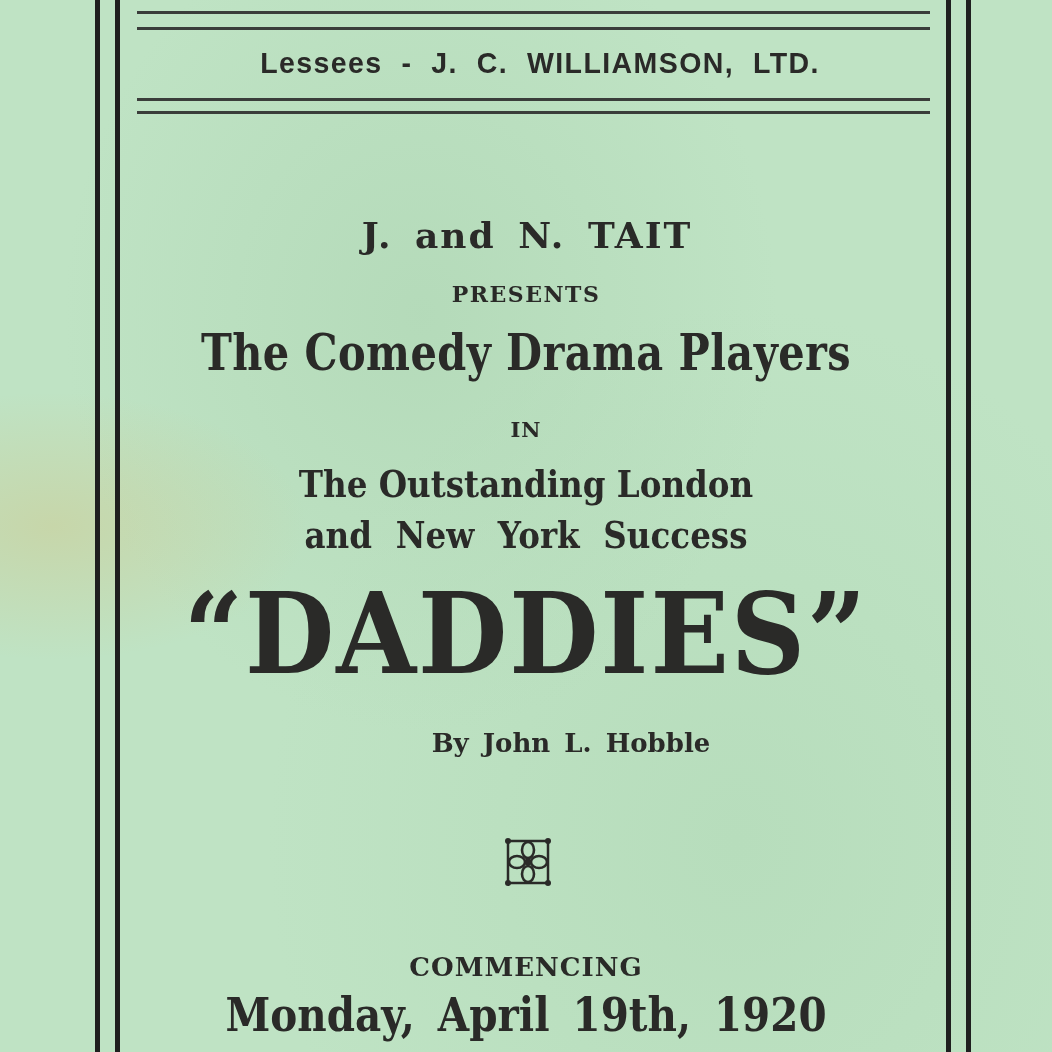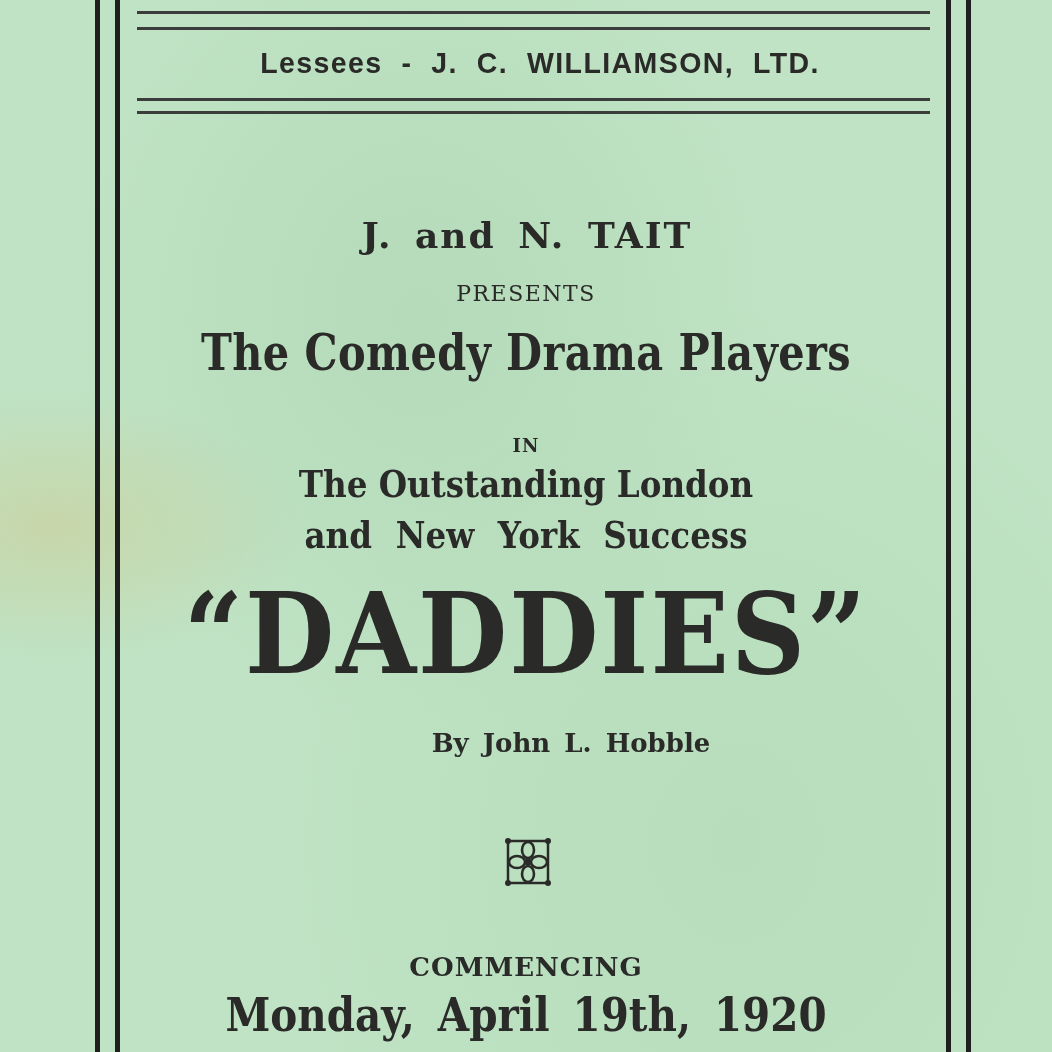--- a/index.html
+++ b/index.html
@@ -11,23 +11,23 @@
         radial-gradient(ellipse at 40% 30%, rgba(170,210,175,0.5) 0%, rgba(170,210,175,0) 40%),
         radial-gradient(ellipse at 70% 80%, rgba(175,215,180,0.5) 0%, rgba(175,215,180,0) 45%);
       font-family:"DejaVu Serif", serif;
       color:#2a2a28;
     }
     .vline { position:absolute; top:0; bottom:0; width:5px; background:#1f1f1f; }
     .hline { position:absolute; left:137px; width:793px; height:3px; background:#3a3d3a; }
     .line-text { position:absolute; left:0; width:1052px; text-align:center; white-space:nowrap; }
     .lessees { top:46px; left:130px; width:820px; font-family:"Liberation Sans", sans-serif; font-weight:bold; font-size:30px; letter-spacing:1.5px; word-spacing:10px; transform:scaleX(0.95); }
     .tait { top:214px; left:1px; font-size:36px; font-weight:bold; letter-spacing:2px; word-spacing:8px; }
-    .presents { top:281px; font-size:22px; font-weight:normal; letter-spacing:1.5px; }
+    .presents { top:281px; font-size:22px; font-weight:bold; letter-spacing:1.5px; }
     .company { top:323px; font-size:50px; font-weight:bold; letter-spacing:0.5px; transform:scaleX(0.83); transform-origin:center; }
-    .in { top:435px; font-size:18px; font-weight:bold; letter-spacing:1px; }
+    .in { top:417px; font-size:21px; font-weight:bold; letter-spacing:1px; }
     .outstanding { top:462px; font-size:37px; font-weight:bold; transform:scaleX(0.88); }
     .newyork { top:513px; font-size:37px; font-weight:bold; word-spacing:14px; transform:scaleX(0.88); }
     .daddies { top:572px; font-size:112px; font-weight:bold; letter-spacing:2px; transform:scaleX(0.92); line-height:1.1; }
     .author { top:728px; font-size:26px; font-weight:bold; word-spacing:5px;padding-left:45px; }
     .ornament { position:absolute; left:505px; top:838px; width:46px; height:48px; }
     .commencing { top:952px; font-size:26px; font-weight:bold; letter-spacing:1px;text-align:center; }
     .date { top:988px; font-size:46px; font-weight:bold; word-spacing:10px; transform:scaleX(0.88); }
   </style>
 </head>
 <body>

